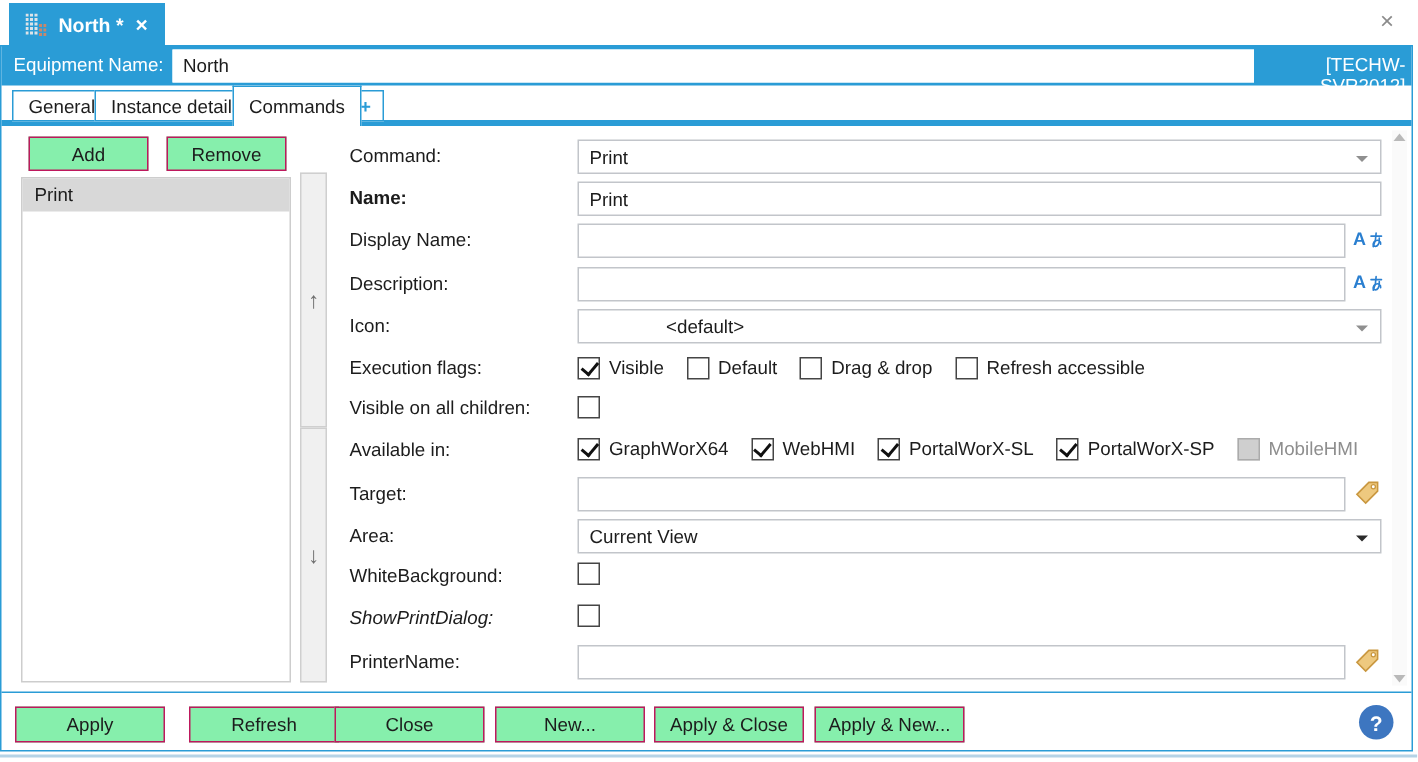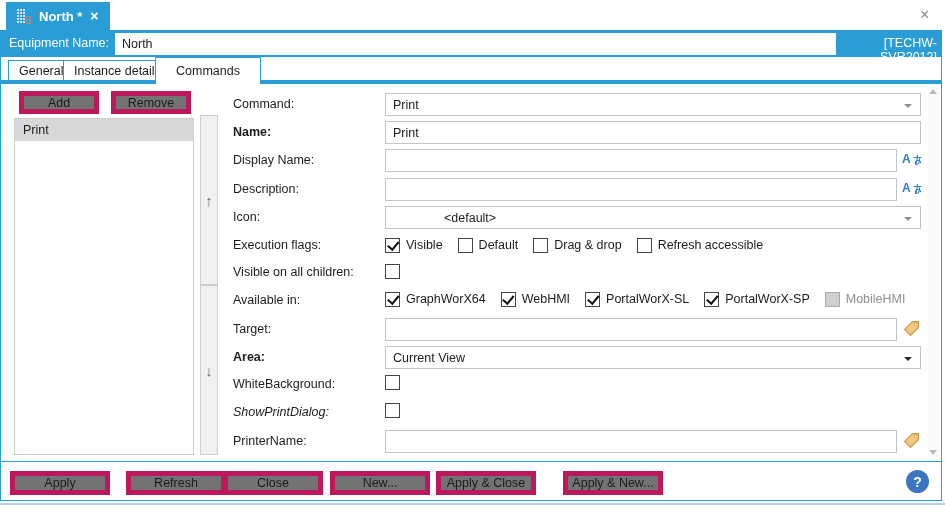--- a/index.html
+++ b/index.html
@@ -27,25 +27,25 @@
   .equip-bar { left:1px; top:30px; width:940px; height:27px; background:#2a9cd6; }
   .equip-label { left:9px; top:36px; color:#fff; }
   .equip-input { left:115px; top:33px; width:721px; height:22px; border:1px solid #ffffff; background:#fff;
                  font:inherit; padding:0 6px; color:#1c1c1c; }
   .server-badge { left:841px; top:36px; width:96px; color:#fff; text-align:right; }
 
   
   .tab-band { left:1px; top:80px; width:940px; height:4px; background:#2a9cd6; }
   .tab { top:60px; height:21px; background:#fff; border:1px solid #2a9cd6; color:#1c1c1c;
          display:flex; align-items:center; padding:0 10px; z-index:1; }
-  .tab.selected { top:57px; height:27px; border-bottom:none; z-index:2; padding:0 20px; }
+  .tab.selected { top:57px; height:27px; border-bottom:none; z-index:2; padding:0 10px; }
   .tab.plus { color:#2a9cd6; font-weight:600; padding:0 8px; }
 
   
-  .btn { background:#737373; border:5px solid #be185d; color:#1c1c1c;
+  .btn { background:#86efac; border:1px solid #be185d; color:#1c1c1c;
          display:flex; align-items:center; justify-content:center; font:inherit; }
   .btn-add { left:19px; top:91px; width:80px; height:23px; }
   .btn-remove { left:111px; top:91px; width:80px; height:23px; }
   .cmd-list { left:14px; top:118px; width:180px; height:337px; border:1px solid #cdcdcd; background:#fff; }
   .cmd-item { height:22px; display:flex; align-items:center; padding-left:8px; }
   .cmd-item.checked { background:#d8d8d8; }
   .reorder { left:200px; top:115px; width:18px; height:340px; }
   .reorder .rbtn { position:absolute; left:0; width:18px; height:170px; background:#f0f0f0;
                    border:1px solid #cfcfcf; display:flex; align-items:center; justify-content:center;
                    color:#6f6f6f; font-size:15px; font-weight:700; }
@@ -163,21 +163,21 @@
 
   <div class="abs flabel" style="top:97px;">Command:</div>
   <div class="abs flabel bold" style="top:125px;">Name:</div>
   <div class="abs flabel" style="top:153px;">Display Name:</div>
   <div class="abs flabel" style="top:182px;">Description:</div>
   <div class="abs flabel" style="top:238px;">Execution flags:</div>
   <div class="abs flabel" style="top:210px;">Icon:</div>
   <div class="abs flabel" style="top:265px;">Visible on all children:</div>
   <div class="abs flabel" style="top:293px;">Available in:</div>
   <div class="abs flabel" style="top:322px;">Target:</div>
-  <div class="abs flabel" style="top:350px;font-weight:bold;">Area:</div>
+  <div class="abs flabel" style="top:350px;">Area:</div>
   <div class="abs flabel" style="top:377px;">WhiteBackground:</div>
   <div class="abs flabel" style="top:405px;font-style:italic;">ShowPrintDialog:</div>
   <div class="abs flabel" style="top:434px;">PrinterName:</div>
 
   <div class="abs combo field-wide" style="top:93px;">
     <span>Print</span>
     <span class="caret"></span>
   </div>
 
   <div class="abs field-wide" style="top:121px; position:absolute;">
@@ -296,17 +296,17 @@
     <span class="tri up"></span>
     <span class="tri down"></span>
   </div>
 
   <div class="abs footer-line"></div>
   <button class="abs btn fbtn" style="left:10px;">Apply</button>
   <button class="abs btn fbtn" style="left:103px;margin-left:23px;">Refresh</button>
   <button class="abs btn fbtn" style="left:223px;">Close</button>
   <button class="abs btn fbtn" style="left:330px;">New...</button>
   <button class="abs btn fbtn" style="left:436px;">Apply &amp; Close</button>
-  <button class="abs btn fbtn" style="left:563px;">Apply &amp; New...</button>
+  <button class="abs btn fbtn" style="left:543px;">Apply &amp; New...</button>
   <div class="abs help-btn">?</div>
 
   <div class="abs bottom-line"></div>
 </div>
 
 </body></html>

